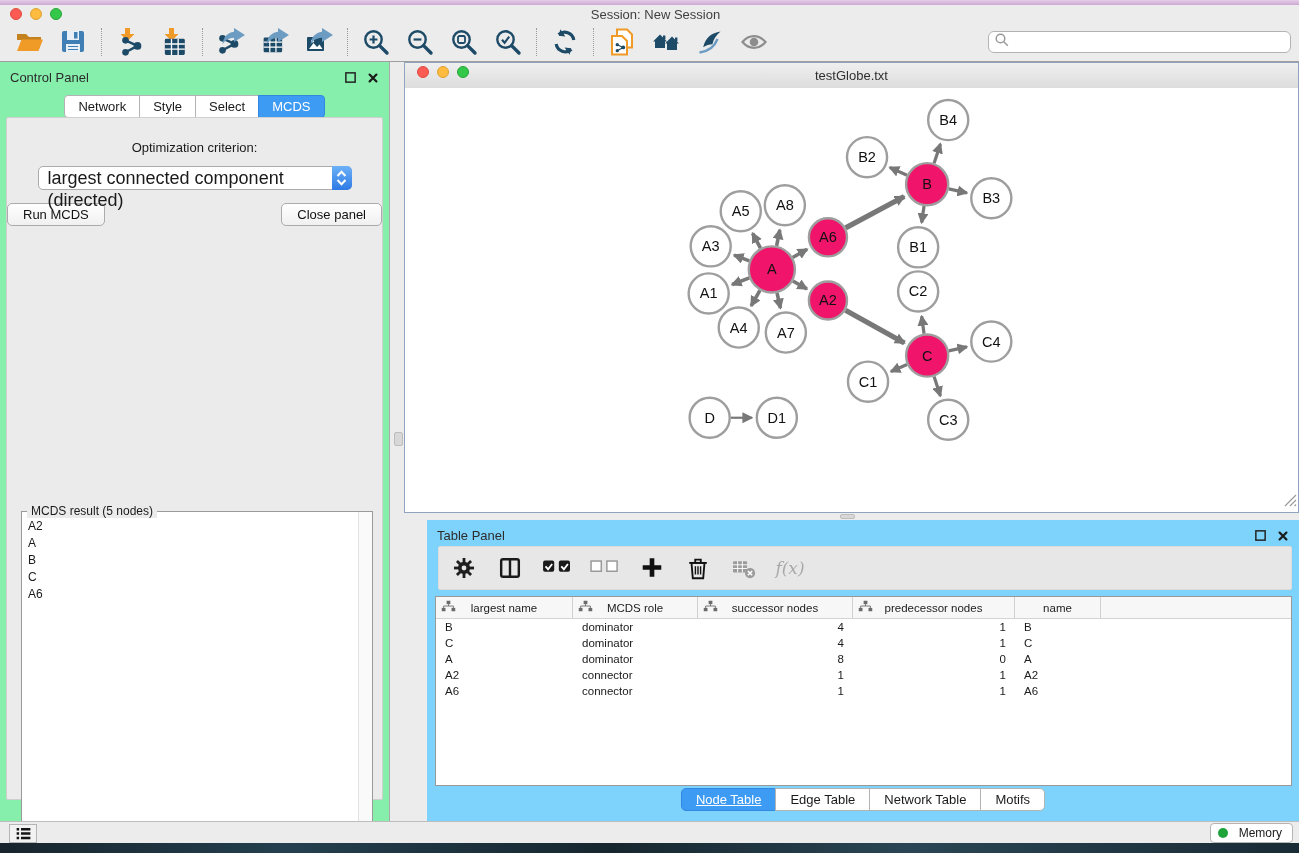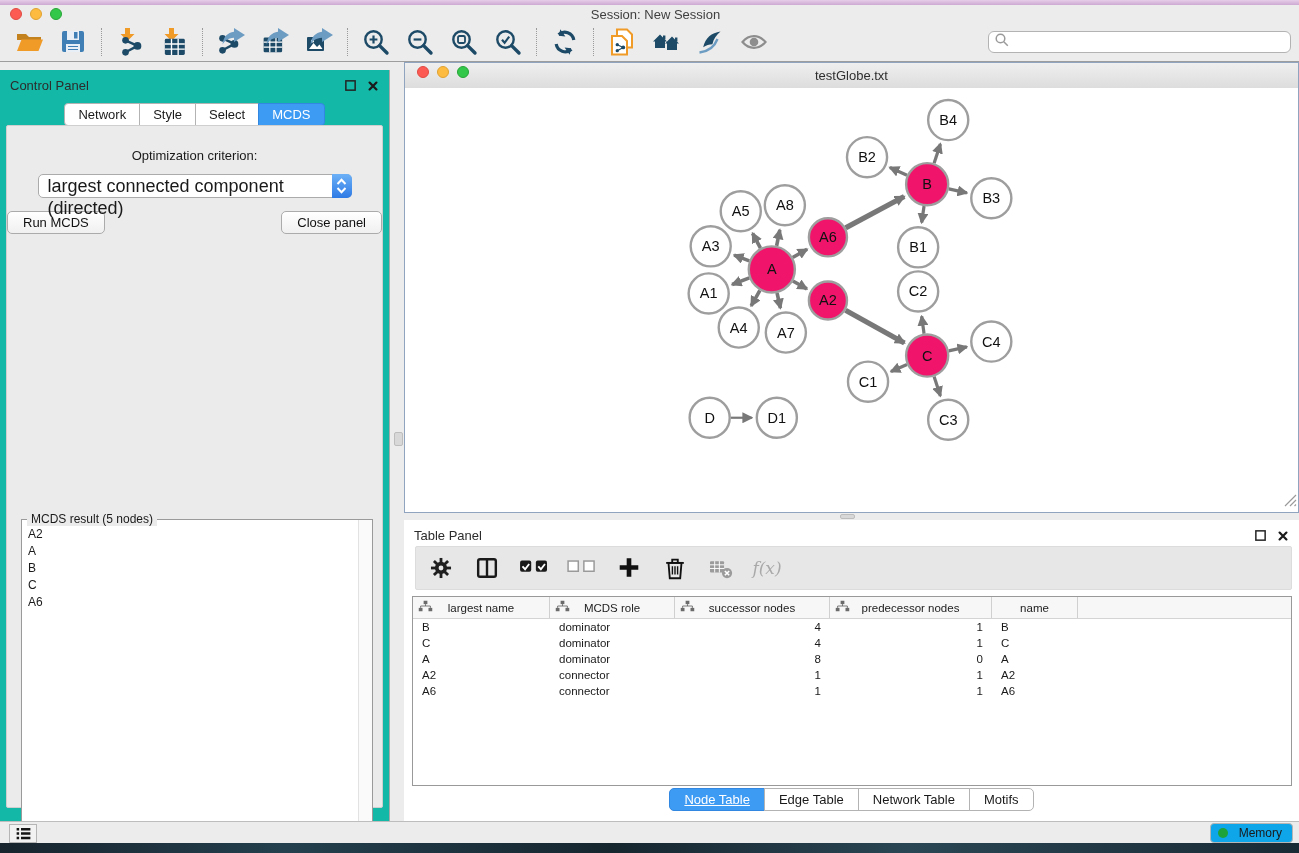--- a/index.html
+++ b/index.html
@@ -23,21 +23,21 @@
     border-bottom:1px solid #9d9d9d;display:flex;align-items:center;padding-left:10px;
     box-sizing:border-box;}
   .tb-group{display:flex;align-items:center;gap:6px;}
   .tb-btn{width:38px;height:32px;display:flex;align-items:center;justify-content:center;}
   .tb-sep{height:28px;border-left:1px dotted #9a9a9a;margin:0 9px;}
   #search-box{position:absolute;right:8px;top:8px;width:296px;height:20px;background:#fff;
     border:1px solid #b3b3b3;border-radius:6px;display:flex;align-items:center;padding-left:5px;}
   #search-box input{border:none;outline:none;flex:1;font-size:12px;height:16px;
     font-family:"Liberation Sans",sans-serif;background:transparent;}
   
-  #control-panel{position:absolute;left:0;top:70px;width:390px;height:759px;background:#14b8a6;
+  #control-panel{position:absolute;left:0;top:62px;width:390px;height:759px;background:#86efac;
     border-right:1px solid #a8a8a8;box-sizing:border-box;}
   .panel-title{position:absolute;left:10px;top:8px;font-size:13px;color:#2c2c2c;}
   .win-ctrls{position:absolute;right:10px;top:8px;display:flex;gap:10px;align-items:center;}
   #cp-tabs{position:absolute;left:0;top:33px;width:100%;display:flex;justify-content:center;}
   .seg-tab{font-size:13px;padding:3px 13px;background:#fff;border:1px solid #b3b3b3;
     margin-left:-1px;color:#1a1a1a;white-space:nowrap;}
   .seg-tab.first{border-radius:4px 0 0 4px;margin-left:0;}
   .seg-tab.last{border-radius:0 4px 4px 0;}
   .seg-tab.active{background:#3e9bf4;border-color:#3287e0;color:#fff;}
   #cp-content{position:absolute;left:6px;right:6px;top:55px;bottom:21px;background:#ebebeb;
@@ -69,21 +69,21 @@
   #nw-titlebar{position:relative;height:25px;background:linear-gradient(#efefef,#dddddd);
     border-bottom:1px solid #b1b1b1;}
   #nw-titlebar .wtitle{position:absolute;left:0;right:0;top:5px;text-align:center;
     font-size:13px;color:#2e2e2e;}
   #nw-canvas{position:absolute;left:0;top:25px;right:0;bottom:0;background:#fff;}
   #graph-svg{width:100%;height:100%;}
   #nw-resize{position:absolute;right:1px;bottom:1px;}
   #h-grip{position:absolute;left:840px;top:514px;width:15px;height:5px;background:#d8d8d8;
     border:1px solid #bdbdbd;border-radius:2px;box-sizing:border-box;}
   
-  #table-panel{position:absolute;left:404px;top:520px;right:0;height:301px;background:#ffffff;}
+  #table-panel{position:absolute;left:427px;top:520px;right:0;height:301px;background:#7dd3fc;}
   #tp-toolbar{position:absolute;left:11px;right:7px;top:26px;height:44px;background:#e7e7e7;
     border:1px solid #dcdcdc;border-radius:2px;display:flex;align-items:center;gap:16px;
     padding-left:10px;box-sizing:border-box;}
   .tp-btn{height:32px;display:flex;align-items:center;justify-content:center;min-width:30px;}
   .fx{font-family:"DejaVu Serif",serif;font-style:italic;font-size:17px;color:#a9a9a9;}
   #node-table{position:absolute;left:8px;right:7px;top:76px;height:190px;background:#fff;
     border:1px solid #999;overflow:hidden;box-sizing:border-box;}
   #nt-header{display:flex;height:21px;background:#f7f7f7;border-bottom:1px solid #d4d4d4;}
   .th{position:relative;display:flex;align-items:center;justify-content:center;
     font-size:11.5px;color:#222;border-right:1px solid #d0d0d0;box-sizing:border-box;}
@@ -95,21 +95,21 @@
   .tp-tab{font-size:13px;padding:3px 14px;background:#fff;border:1px solid #b3b3b3;
     margin-left:-1px;white-space:nowrap;}
   .tp-tab.first{border-radius:5px 0 0 5px;margin-left:0;}
   .tp-tab.last{border-radius:0 5px 5px 0;}
   .tp-tab.active{background:#3e9bf4;border-color:#3287e0;color:#fff;text-decoration:underline;}
   
   #status-bar{position:absolute;left:0;top:821px;width:1299px;height:22px;background:#ececec;
     border-top:1px solid #bdbdbd;box-sizing:border-box;}
   #list-btn{position:absolute;left:9px;top:2px;width:26px;height:17px;background:#f2f2f2;
     border:1px solid #b5b5b5;display:flex;align-items:center;justify-content:center;}
-  #memory-btn{position:absolute;right:6px;top:1px;height:18px;background:#0ea5e9;
+  #memory-btn{position:absolute;right:6px;top:1px;height:18px;background:#ffffff;
     border:1px solid #b5b5b5;border-radius:4px;display:flex;align-items:center;gap:11px;
     padding:0 10px 0 7px;font-size:12px;}
   #memory-btn .dot{width:10px;height:10px;border-radius:50%;background:#1ea33b;}
   #desktop-bottom{position:absolute;left:0;top:843px;width:1299px;height:10px;
     background:linear-gradient(90deg,#17242d,#24404e 22%,#16262f 47%,#2a4654 70%,#192b35);}
 </style>
 </head>
 <body>
 
 <div id="desktop-top"></div>

